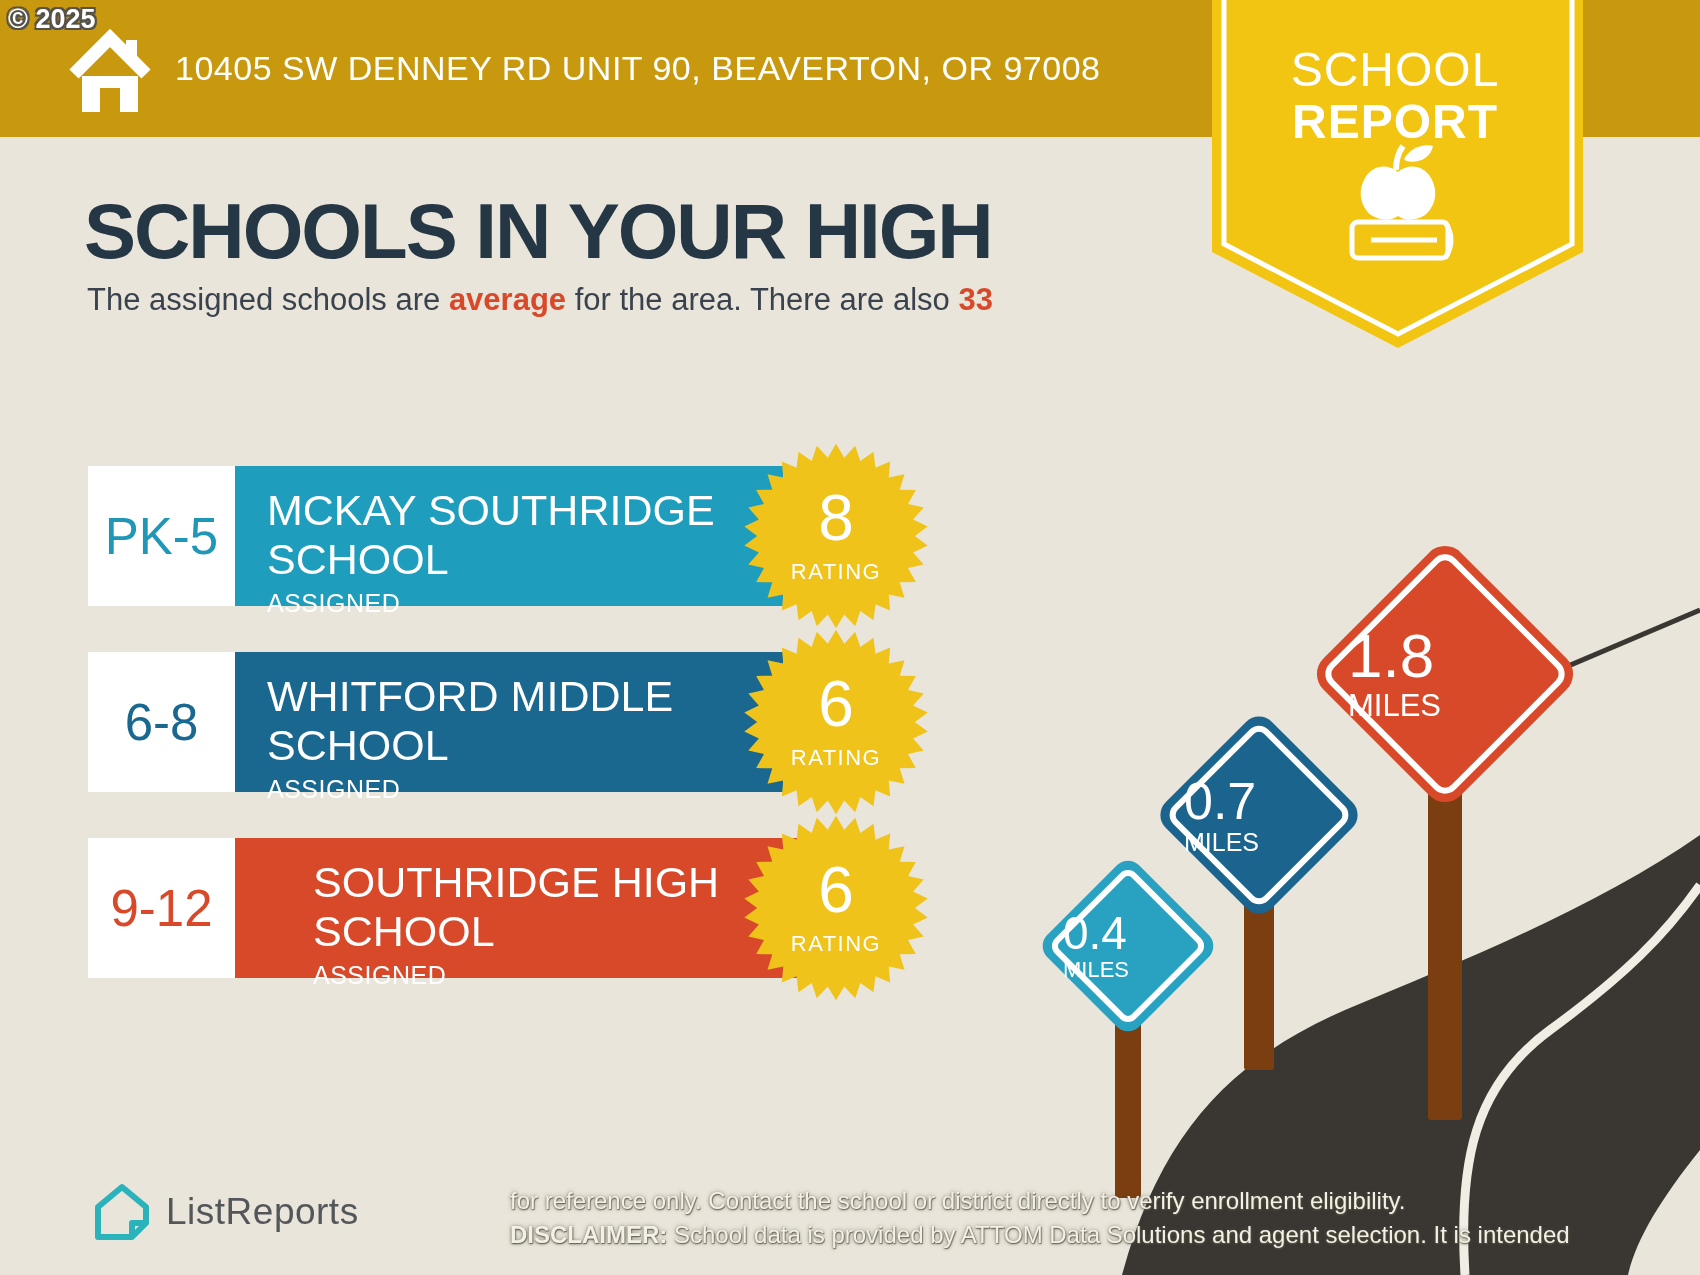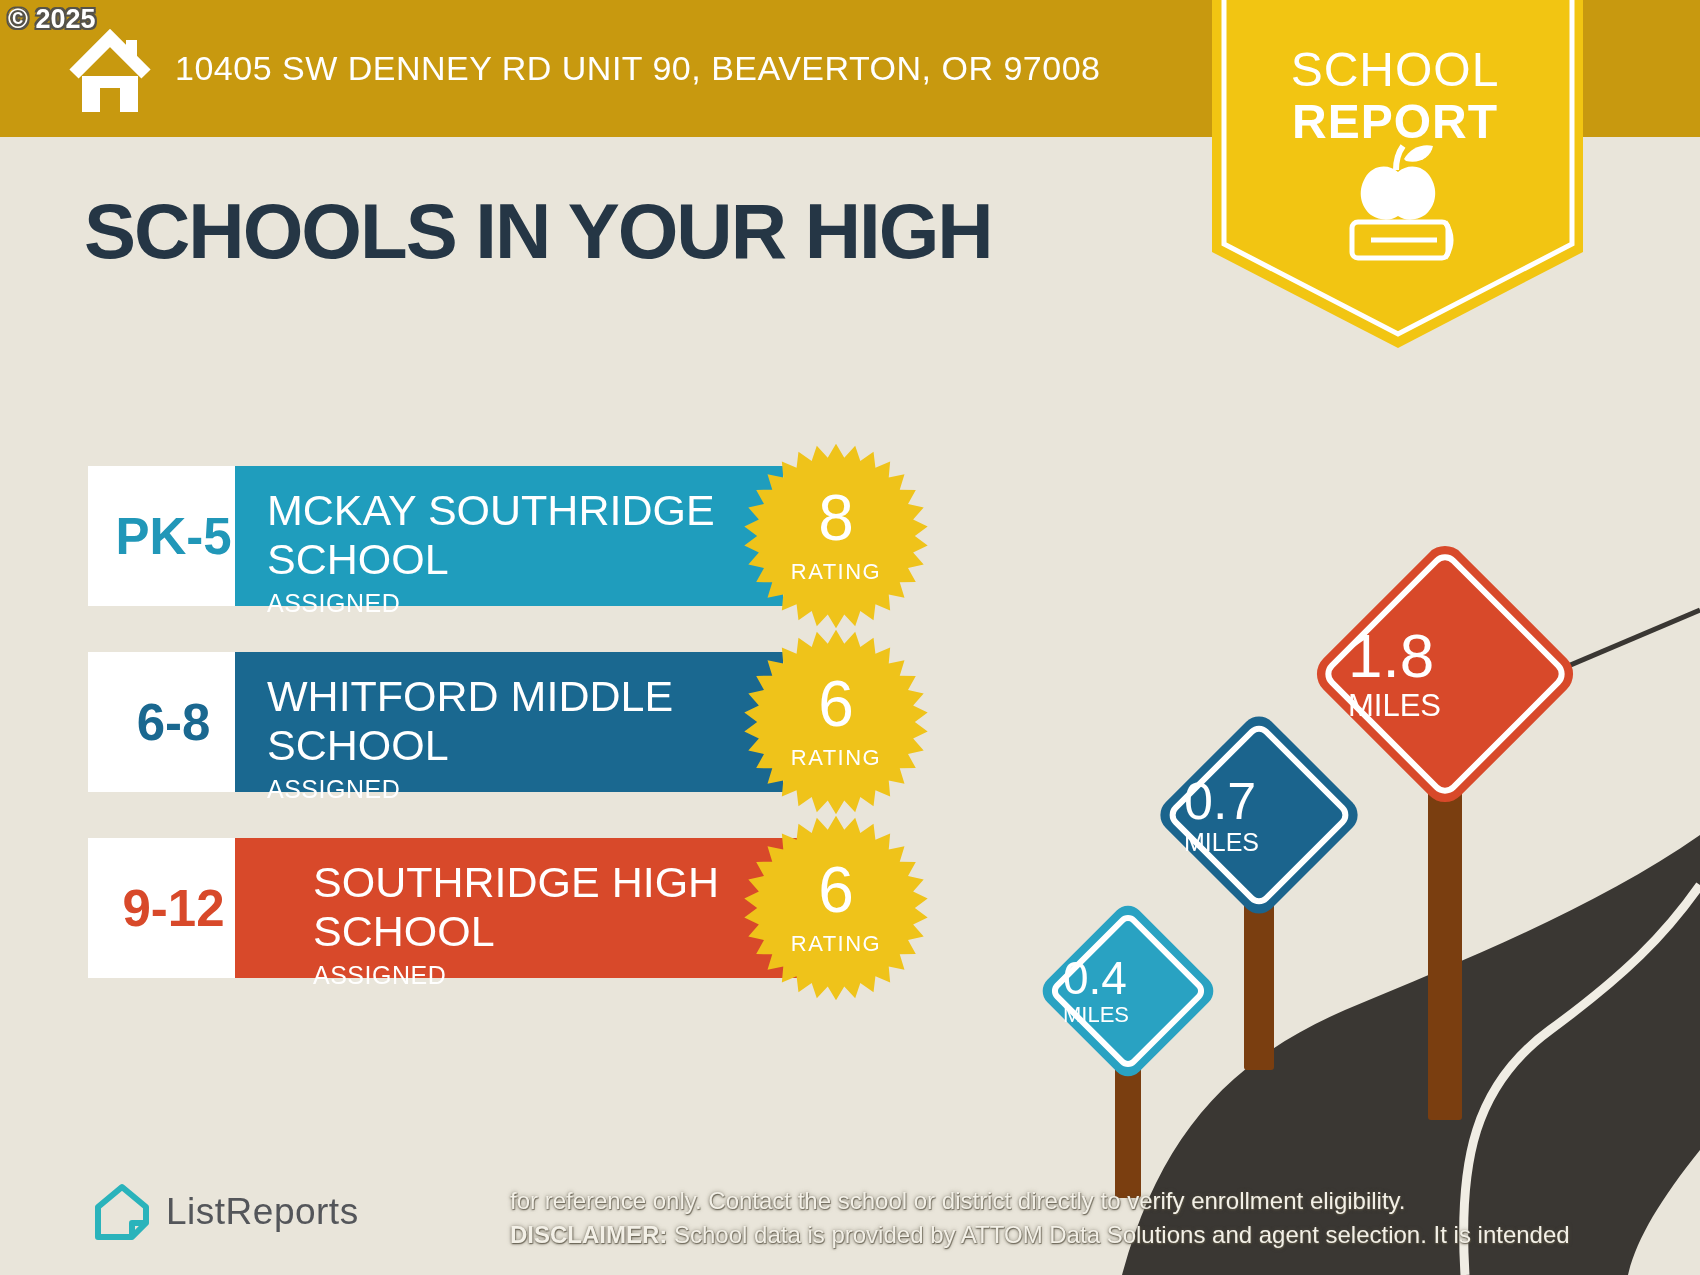--- a/index.html
+++ b/index.html
@@ -28,21 +28,21 @@
   .headline{
     position:absolute;left:84px;top:186px;font-size:78px;font-weight:700;letter-spacing:-2px;
     white-space:nowrap;
   }
   .intro{position:absolute;left:87px;top:281px;font-size:31px;line-height:38px;color:#39424d;}
   .intro .accent{font-weight:700;}
   
   .school-row{position:absolute;left:88px;width:940px;height:140px;}
   .grade-box{
     position:absolute;left:0;top:0;width:147px;height:140px;background:#fff;
-    display:flex;align-items:center;justify-content:center;font-size:51px;font-weight:700;padding-left:12px;
+    display:flex;align-items:center;justify-content:center;font-size:51px;font-weight:400;
   }
   .bar{position:absolute;left:147px;top:0;width:548px;height:140px;color:#fff;}
   .bar .name{margin:20px 0 0 32px;font-size:43px;line-height:49px;font-weight:400;}
   .bar .status{margin:5px 0 0 32px;font-size:25px;letter-spacing:.5px;font-weight:400;}
   .badge{position:absolute;left:653px;top:-25px;width:190px;height:190px;}
   .badge-text{
     position:absolute;left:653px;top:-25px;width:190px;height:190px;
     display:flex;flex-direction:column;align-items:center;justify-content:center;color:#fff;
   }
   .badge-text .num{font-size:64px;line-height:60px;font-weight:400;}
@@ -78,21 +78,21 @@
 <svg class="road-svg" width="1700" height="1275" viewBox="0 0 1700 1275">
   <path d="M 1500 695 L 1700 610" stroke-width="5" fill="none" style="stroke: rgb(58, 55, 51);"></path>
   <path d="M 1122 1275 C 1160 1135 1230 1060 1345 1010 C 1470 958 1600 905 1700 835 L 1700 1150 C 1660 1200 1636 1240 1628 1275 Z" style="fill: rgb(58, 55, 51);"></path>
   <path d="M 1465 1275 C 1458 1160 1475 1085 1550 1030 C 1625 975 1665 935 1700 885" stroke-width="9" fill="none" style="stroke: rgb(240, 237, 228);"></path>
 </svg>
 
 <div class="post" style="left: 1115px; top: 1010px; width: 26px; height: 188px; background-color: rgb(122, 62, 16);"></div>
 <div class="post" style="left: 1244px; top: 880px; width: 30px; height: 190px; background-color: rgb(122, 62, 16);"></div>
 <div class="post" style="left: 1428px; top: 750px; width: 34px; height: 370px; background-color: rgb(122, 62, 16);"></div>
 
-<div class="sign s1" style="left:1063px;top:926px;width:130px;height:130px">
+<div class="sign s1" style="left:1063px;top:881px;width:130px;height:130px">
   <div class="diamond" style="background-color: rgb(41, 162, 194);">
       <div class="inner"></div>
     </div>
   <div class="label">
     <div class="dist">0.4</div>
     <div class="unit">MILES</div>
   </div>
 </div>
 <div class="sign s2" style="left:1184px;top:740px;width:150px;height:150px">
   <div class="diamond" style="background-color: rgb(27, 100, 141);">
@@ -137,20 +137,21 @@
       <path d="M 240 222 C 248 234 248 246 240 258" fill="none" stroke="#fff" stroke-width="5"></path>
       <line x1="166" y1="240" x2="232" y2="240" stroke="#fff" stroke-width="5"></line>
     </g>
   </svg>
   <div class="ribbon-word w1">SCHOOL</div>
   <div class="ribbon-word w2">REPORT</div>
 </div>
 
 <div class="headline" style="color: rgb(37, 54, 69);">SCHOOLS IN YOUR HIGH</div>
 <div class="intro">
+  <div><span>The assigned schools are </span><span class="accent" style="color: rgb(216, 73, 42);">average</span><span> for the area. There are also </span><span class="accent" style="color: rgb(216, 73, 42);">33</span></div>
 </div>
 
 <div class="school-row" style="top:466px">
   <div class="grade-box" style="color: rgb(33, 151, 184);">PK-5</div>
   <div class="bar" style="background-color: rgb(31, 157, 189);">
     <div class="name"><span>MCKAY SOUTHRIDGE</span><br><span>SCHOOL</span></div>
     <div class="status">ASSIGNED</div>
   </div>
   <svg class="badge" viewBox="0 0 200 200">
       <polygon points="100.0,3.0 108.7,17.5 120.2,5.1 125.6,21.1 139.5,11.4 141.5,28.1 157.0,21.5 155.5,38.3 172.1,35.1 167.1,51.2 184.0,51.5 175.8,66.2 192.3,70.0 181.2,82.7 196.5,89.9 183.0,100.0 196.5,110.1 181.2,117.3 192.3,130.0 175.8,133.8 184.0,148.5 167.1,148.8 172.1,164.9 155.5,161.7 157.0,178.5 141.5,171.9 139.5,188.6 125.6,178.9 120.2,194.9 108.7,182.5 100.0,197.0 91.3,182.5 79.8,194.9 74.4,178.9 60.5,188.6 58.5,171.9 43.0,178.5 44.5,161.7 27.9,164.9 32.9,148.8 16.0,148.5 24.2,133.8 7.7,130.0 18.8,117.3 3.5,110.1 17.0,100.0 3.5,89.9 18.8,82.7 7.7,70.0 24.2,66.2 16.0,51.5 32.9,51.2 27.9,35.1 44.5,38.3 43.0,21.5 58.5,28.1 60.5,11.4 74.4,21.1 79.8,5.1 91.3,17.5" style="fill: rgb(239, 195, 26);"></polygon>

